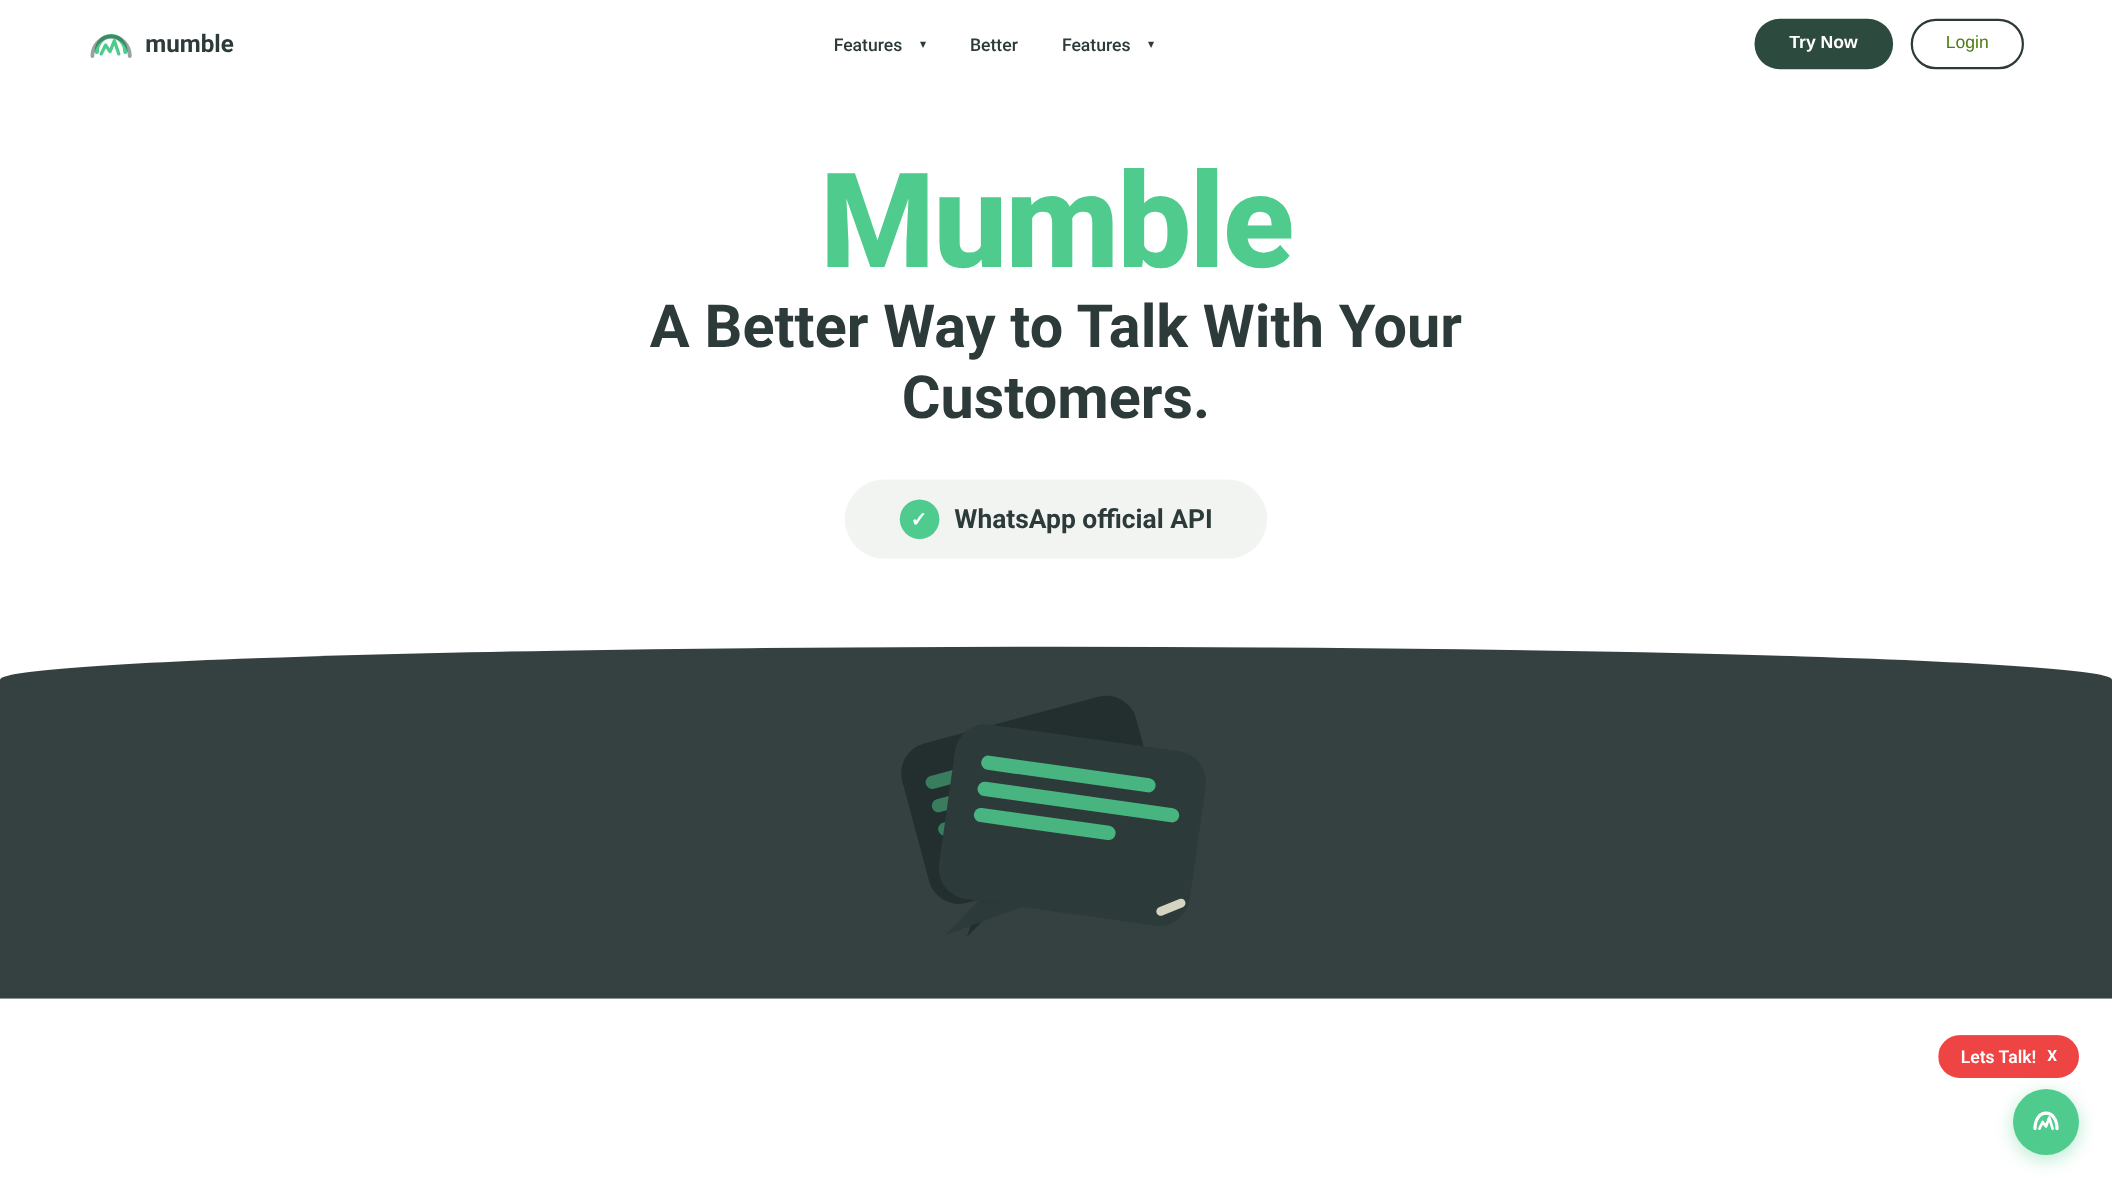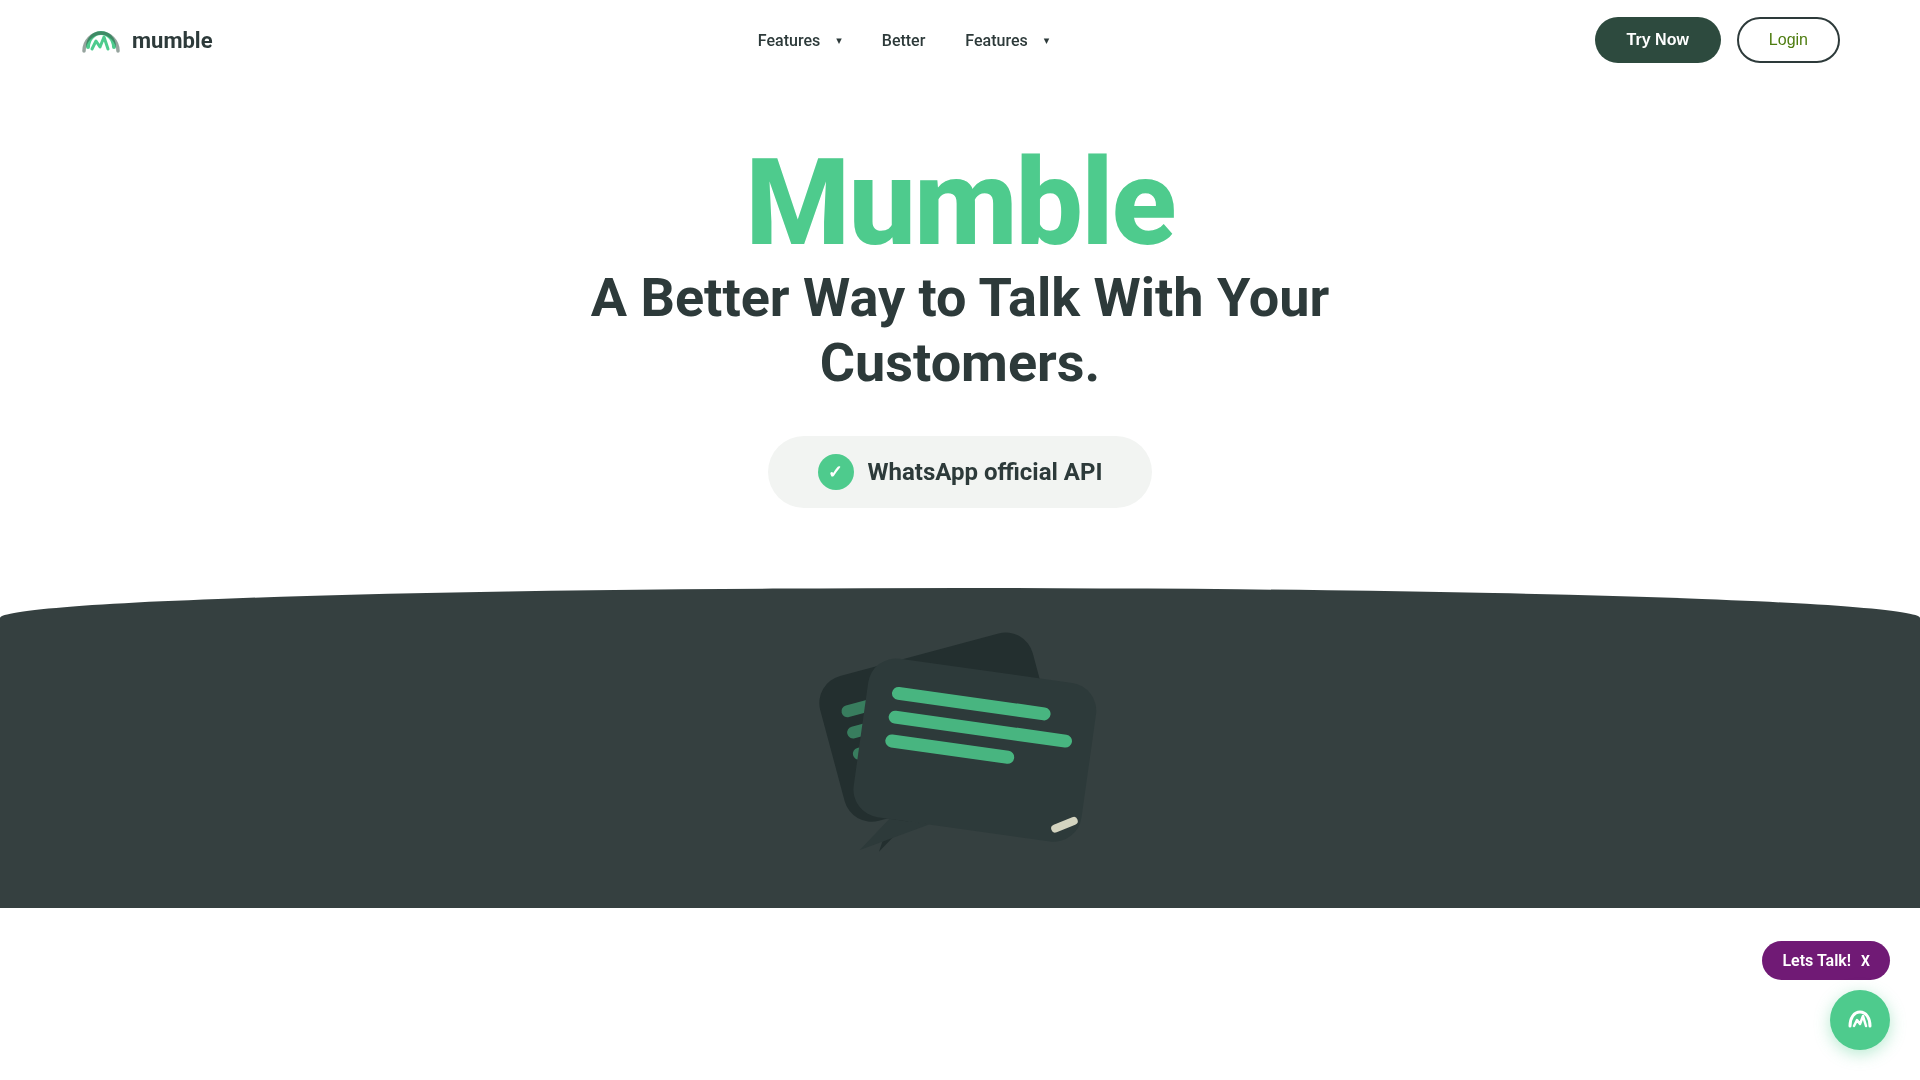--- a/index.html
+++ b/index.html
@@ -170,21 +170,21 @@
       position: fixed;
       bottom: 30px;
       right: 30px;
       display: flex;
       flex-direction: column;
       align-items: flex-end;
       gap: 10px;
       z-index: 100;
     }
     .chat-widget-label {
-      background: #701a75;
+      background: #ef4444;
       color: #fff;
       border-radius: 50px;
       padding: 10px 20px;
       font-size: 16px;
       font-weight: 600;
       white-space: nowrap;
       display: flex;
       align-items: center;
       gap: 6px;
       justify-content: center;

